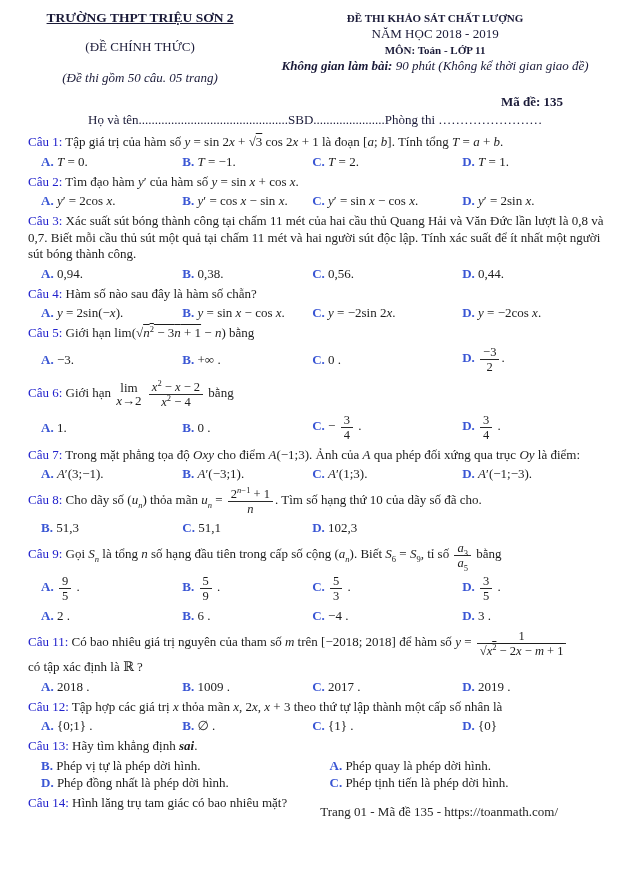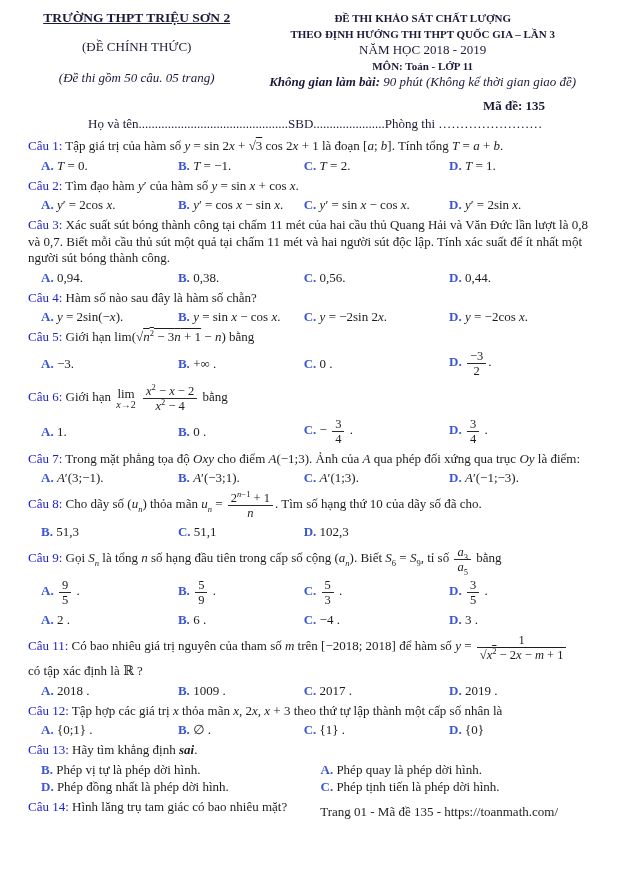--- a/index.html
+++ b/index.html
@@ -1,17 +1,17 @@
 <!DOCTYPE html>
 <html style="--c-label: #2222cc; --c-letter: #3a56d4; --c-head: #1a1a38; --c-body: #1c1c1c;"><head>
 <meta charset="utf-8">
 <style>
   html,body{margin:0;padding:0;width:626px;height:892px;background:#fff;overflow:hidden;}
   body{font-family:"Liberation Serif","DejaVu Serif",serif;font-size:13px;color:var(--c-body,#1c1c1c);}
-  .page{position:relative;width:626px;height:892px;box-sizing:border-box;padding:10px 26px 0 28px;}
+  .page{position:relative;width:626px;height:892px;box-sizing:border-box;padding:10px 8px 0 28px;}
   
   .hdr{display:grid;grid-template-columns:38% 62%;color:var(--c-head,#1a1a38);}
   .hdr-left{text-align:center;}
   .school{font-weight:bold;text-decoration:underline;font-size:13.5px;}
   .official{margin-top:13px;}
   .pages{margin-top:15px;font-style:italic;}
   .hdr-right{text-align:center;line-height:16px;}
   .t1,.t2,.t4{font-weight:bold;font-size:11px;}
   .t5{font-style:italic;}
   .t5 .tl{font-weight:bold;}
@@ -26,36 +26,35 @@
   .ol{color:var(--c-letter,#3a56d4);font-weight:bold;}
   
   i{font-family:"Liberation Serif",serif;}
   sup{font-size:8.5px;vertical-align:super;line-height:0;}
   sub{font-size:8.5px;vertical-align:sub;line-height:0;}
   .ov{text-decoration:overline;}
   .fr{display:inline-flex;flex-direction:column;vertical-align:middle;text-align:center;line-height:1.12;font-size:12.5px;margin:1px 2px;}
   .fr .nu{border-bottom:1px solid #2a2a2a;padding:0 3px;display:block;}
   .fr .de{display:block;padding:0 3px;}
   .lim{display:inline-flex;flex-direction:column;text-align:center;line-height:1;vertical-align:middle;margin:0 2px;}
-  .limsub{font-size:10px;}
+  .limsub{font-size:13px;}
   .footer{position:absolute;top:804px;right:68px;color:#1f1f1f;}
 </style>
 </head>
 <body>
 
 <div class="page">
   <div class="hdr">
     <div class="hdr-left">
       <div class="school">TRƯỜNG THPT TRIỆU SƠN 2</div>
       <div class="official">(ĐỀ CHÍNH THỨC)</div>
       <div class="pages">(Đề thi gồm 50 câu. 05  trang)</div>
     </div>
     <div class="hdr-right">
       <div class="t1">ĐỀ THI KHẢO SÁT CHẤT LƯỢNG</div>
-      <div class="t2">THEO ĐỊNH HƯỚNG THI THPT QUỐC GIA – LẦN 3</div>
       <div class="t3">NĂM HỌC 2018 - 2019</div>
       <div class="t4">MÔN: Toán - LỚP 11</div>
       <div class="t5"><span class="tl">Không gian làm bài:</span><span> 90 phút (Không kể thời gian giao đề)</span></div>
     </div>
   </div>
   <div class="code">Mã đề: 135</div>
   <div class="nameline">Họ và tên..............................................SBD......................Phòng thi ……………………</div>
   <div class="questions">
   <div class="q">
     <div class="q-head"><span class="q-label">Câu 1:</span> <span class="q-text">Tập giá trị của hàm số <i>y</i> = sin 2<i>x</i> + √<span class="ov">3</span> cos 2<i>x</i> + 1 là đoạn [<i>a</i>; <i>b</i>]. Tính tổng <i>T</i> = <i>a</i> + <i>b</i>.</span></div>

